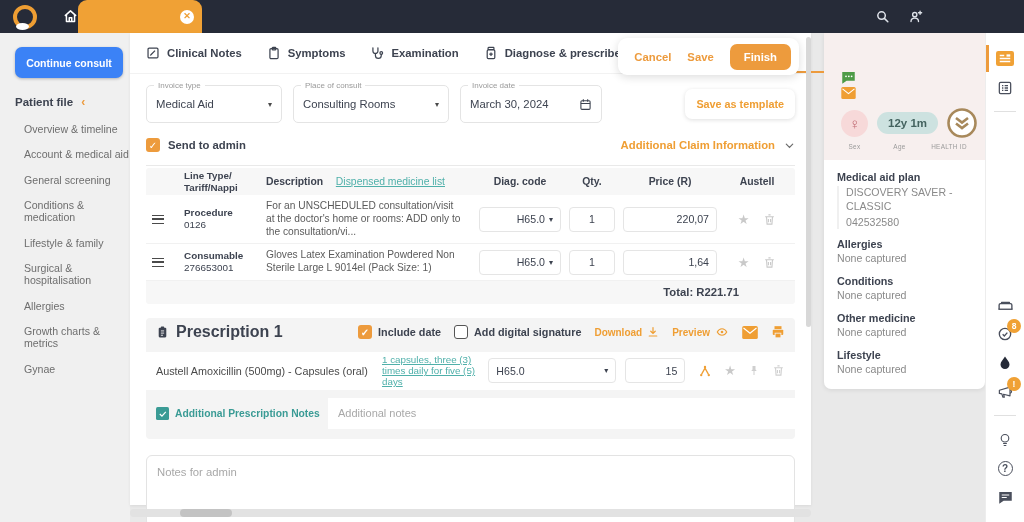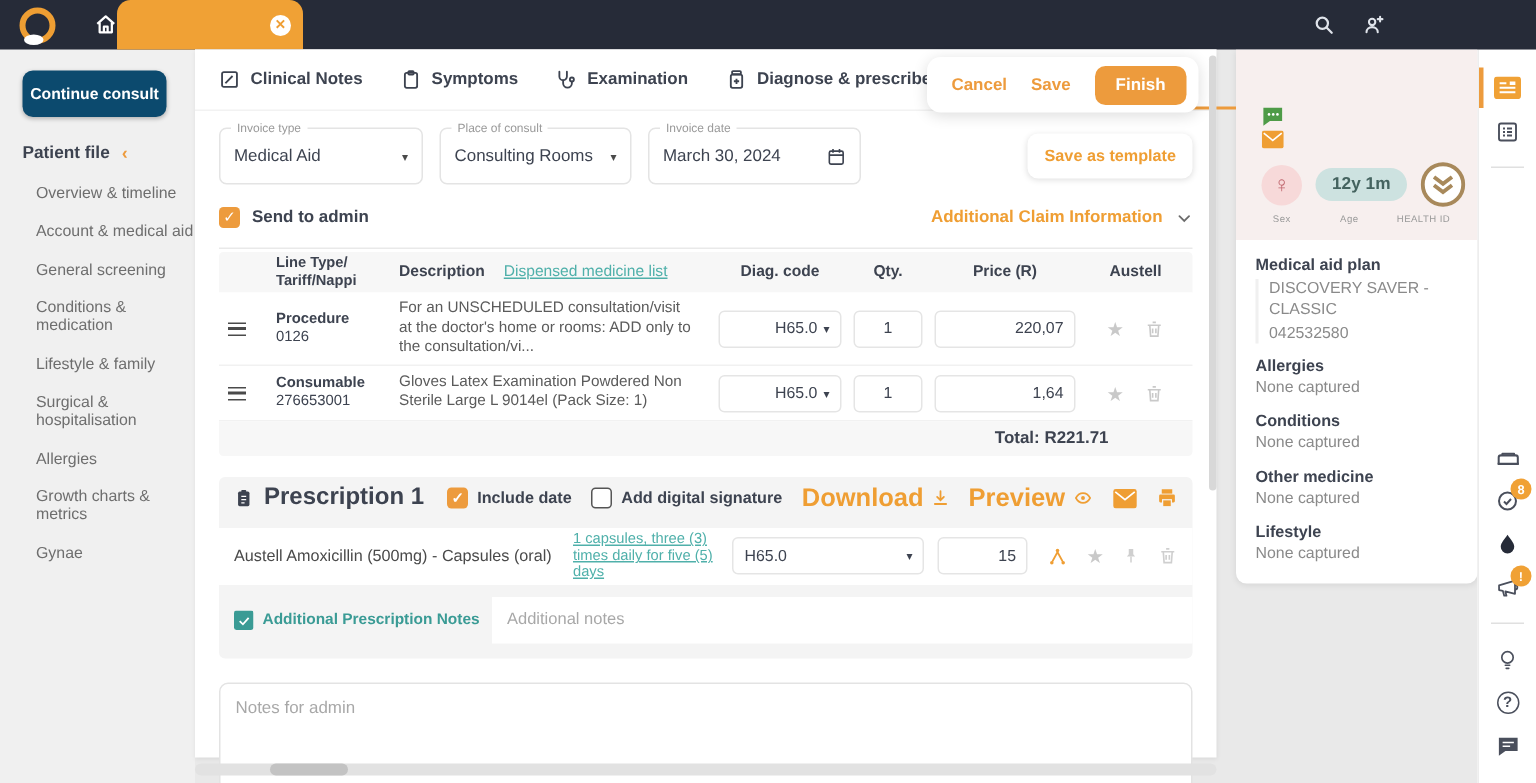--- a/index.html
+++ b/index.html
@@ -14,21 +14,21 @@
   .home-btn{margin-left:26px;color:#fff}
   .patient-tab{position:absolute;left:78px;top:0;width:124px;height:33px;background:#f0a135;border-radius:9px 9px 0 0;display:flex;align-items:center;justify-content:flex-end;padding-right:8px}
   .tab-close{width:14px;height:14px;border-radius:50%;background:#fff;color:#ef9e33;font-size:9px;font-weight:bold;display:flex;align-items:center;justify-content:center;line-height:1}
   .topbar-right{margin-left:auto;margin-right:100px;display:flex;align-items:center;gap:18px;color:#dfe3ea}
 
   
   .body{flex:1;display:flex;min-height:0}
 
   
   .sidebar{width:130px;background:#f0f0f0;flex-shrink:0;padding:14px 0 0 15px}
-  .continue-btn{width:96px;height:31px;background:#0c4a6e;color:#fff;font-weight:bold;font-size:10.5px;border:none;border-radius:7px;display:flex;align-items:center;justify-content:center;box-shadow:0 1px 3px rgba(0,0,0,.25);cursor:pointer}
+  .continue-btn{width:108px;height:31px;background:#3b82f6;color:#fff;font-weight:bold;font-size:10.5px;border:none;border-radius:7px;display:flex;align-items:center;justify-content:center;box-shadow:0 1px 3px rgba(0,0,0,.25);cursor:pointer}
   .pf-header{margin-top:17px;font-weight:bold;color:#3d4350;font-size:11.5px;display:flex;align-items:center}
   .pf-chevron{color:#ed9b3d;margin-left:8px;font-weight:bold;font-size:12px}
   .side-item{margin-top:13.5px;font-size:10.6px;color:#6e6e6e;padding-left:9px;cursor:pointer}
 
   
   .main-area{flex:1;min-width:0;background:#e9e9e9;display:flex;flex-direction:column;position:relative}
   .main-panel{background:#fff;height:472px;position:relative;box-shadow:0 1px 3px rgba(0,0,0,.07)}
   .v-scroll{position:absolute;right:0;top:4px;width:5px;height:290px;background:#d8d8d8;border-radius:3px;z-index:9}
 
   
@@ -76,21 +76,21 @@
   .action-cell{display:flex;align-items:center;gap:14px;justify-content:center;color:#c9c9c9}
   .star{font-size:13px;color:#c9c9c9;cursor:pointer;line-height:1}
   .total-row{background:#f7f7f7;height:23px;display:flex;align-items:center;justify-content:flex-end;padding-right:56px;font-weight:bold;font-size:11.3px;color:#3d4350;border-radius:0 0 3px 3px}
 
   
   .rx-section{margin:14px 16px 0;background:#f4f4f4;border-radius:4px;padding-bottom:2px}
   .rx-head{height:29px;display:flex;align-items:center;padding:0 10px;gap:7px}
   .rx-title{font-weight:bold;font-size:16px;color:#3d4350}
   .rx-right{margin-left:auto;display:flex;align-items:center;gap:13px}
   .rx-check{display:flex;align-items:center;gap:6px;font-size:10.8px;font-weight:bold;color:#3d4350;cursor:pointer}
-  .rx-link{display:flex;align-items:center;gap:5px;color:#ef9e33;font-weight:bold;font-size:17px;cursor:pointer}
+  .rx-link{display:flex;align-items:center;gap:5px;color:#ef9e33;font-weight:bold;font-size:10px;cursor:pointer}
   .rx-med{background:#fff;margin-top:5px;height:38px;display:flex;align-items:center;padding:0 10px;font-size:10.8px;color:#4a4a4a}
   .rx-med-name{width:226px;flex-shrink:0}
   .rx-dosage{color:#4fb0aa;text-decoration:underline;font-size:9.8px;cursor:pointer;padding-right:10px}
   .rx-controls{margin-left:auto;display:flex;align-items:center;gap:9px}
   .rx-icons{display:flex;align-items:center;gap:12px;margin-left:4px}
   .rx-notes{display:flex;align-items:center;margin:8px 0 8px 10px}
   .rx-notes-label{display:flex;align-items:center;gap:6px;color:#3a9b95;font-weight:bold;font-size:10.3px;width:172px;flex-shrink:0}
   .rx-notes-input{flex:1;height:31px;border:none;background:#fff;padding:0 10px;font-size:11px;font-family:inherit;color:#3d4350;outline:none}
   .rx-notes-input::placeholder{color:#a8a8a8}
 
@@ -253,21 +253,21 @@
           </div>
         </div>
 
         
         <div class="form-row">
           <div class="field" style="width:136px">
             <span class="field-label">Invoice type</span>
             <span class="field-value">Medical Aid</span>
             <span class="caret">▾</span>
           </div>
-          <div class="field" style="width:128px">
+          <div class="field" style="width:156px">
             <span class="field-label">Place of consult</span>
             <span class="field-value">Consulting Rooms</span>
             <span class="caret">▾</span>
           </div>
           <div class="field" style="width:142px">
             <span class="field-label">Invoice date</span>
             <span class="field-value">March 30, 2024</span>
             <span class="caret">
               <svg width="13" height="13" viewBox="0 0 24 24" fill="none" stroke="#3d4350" stroke-width="2">
                   <rect x="3.5" y="5" width="17" height="16" rx="2"></rect>

